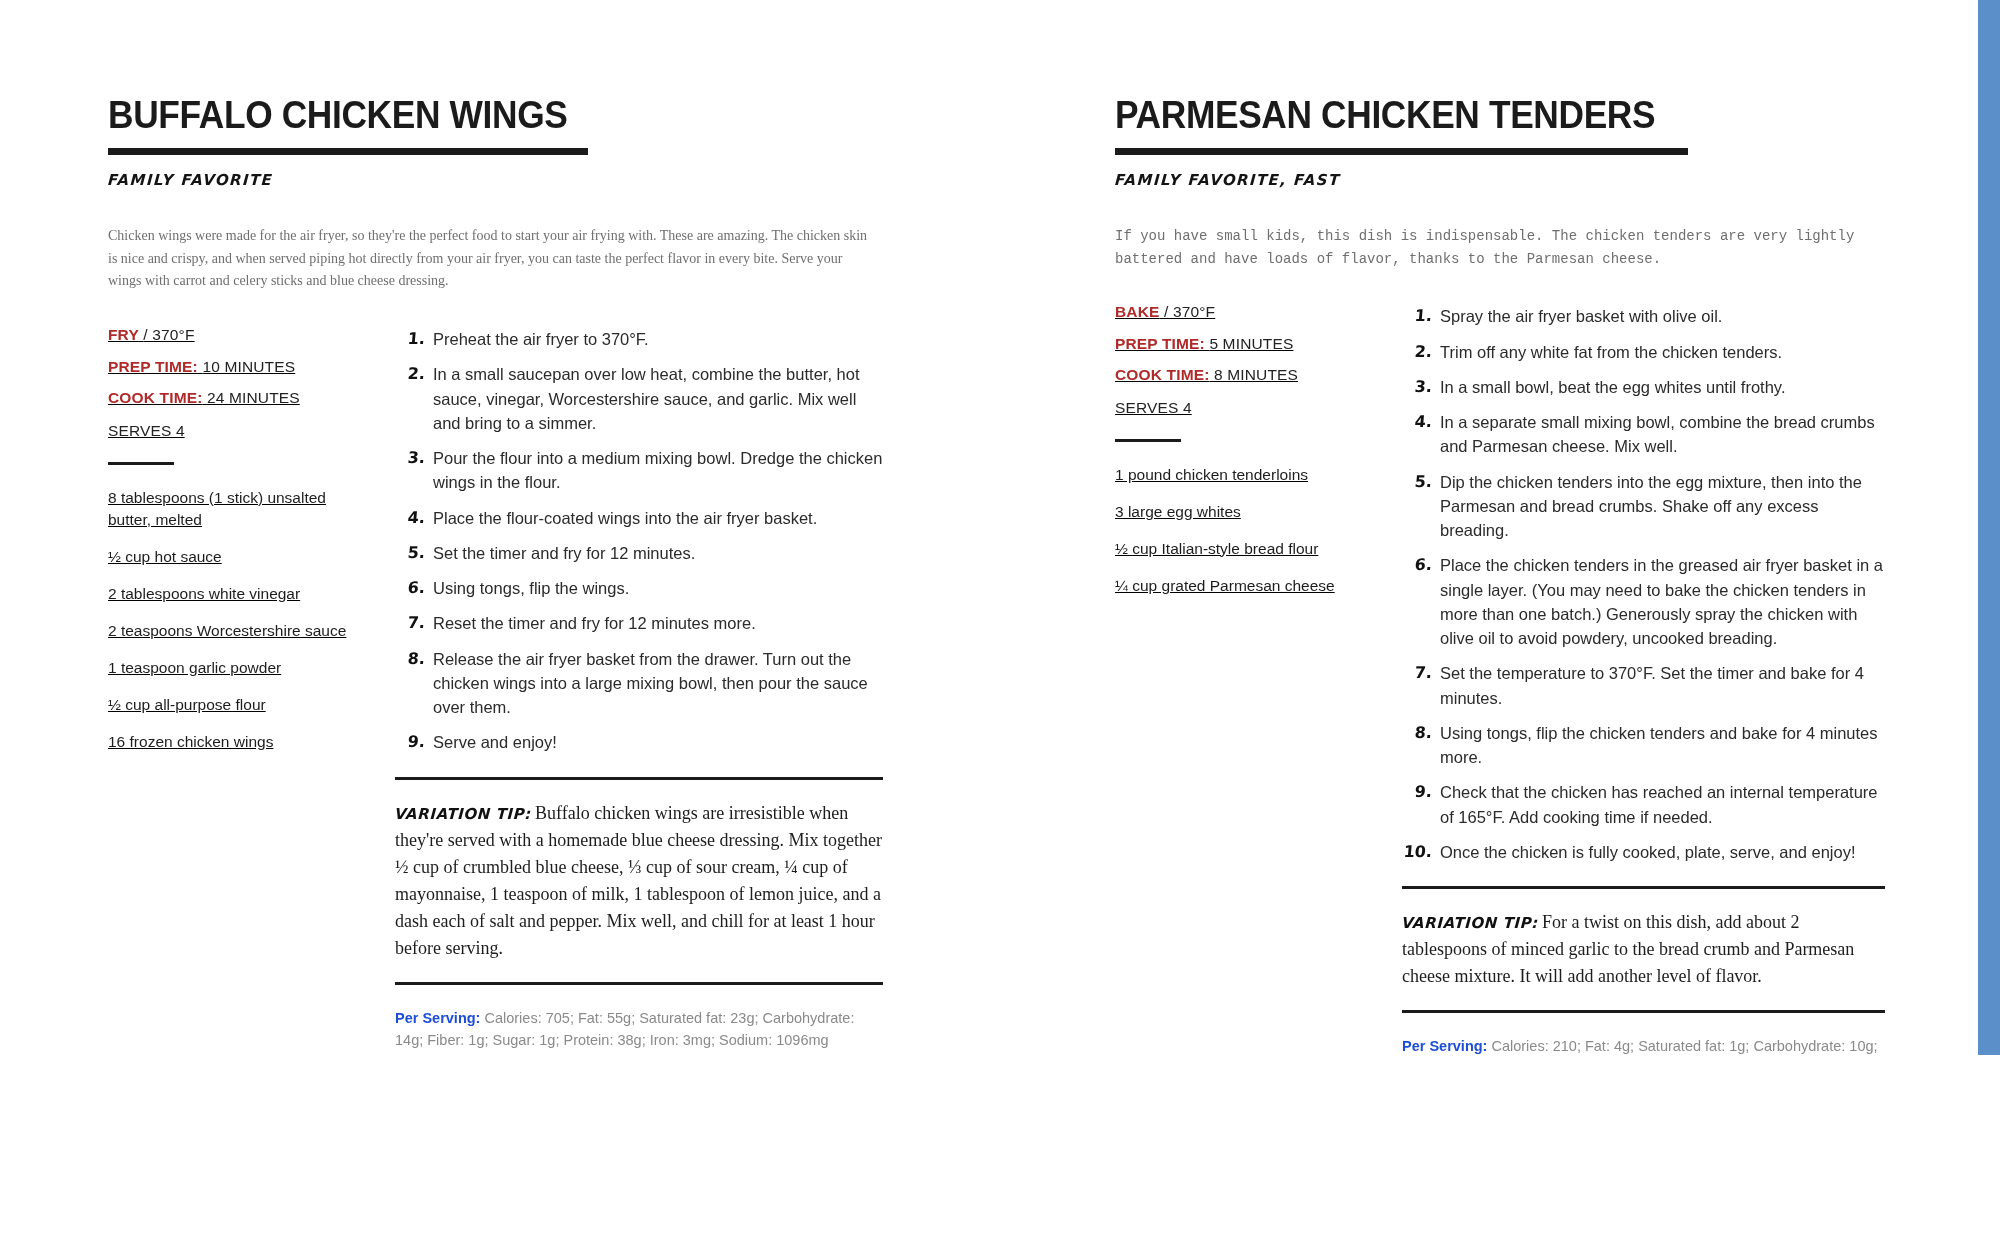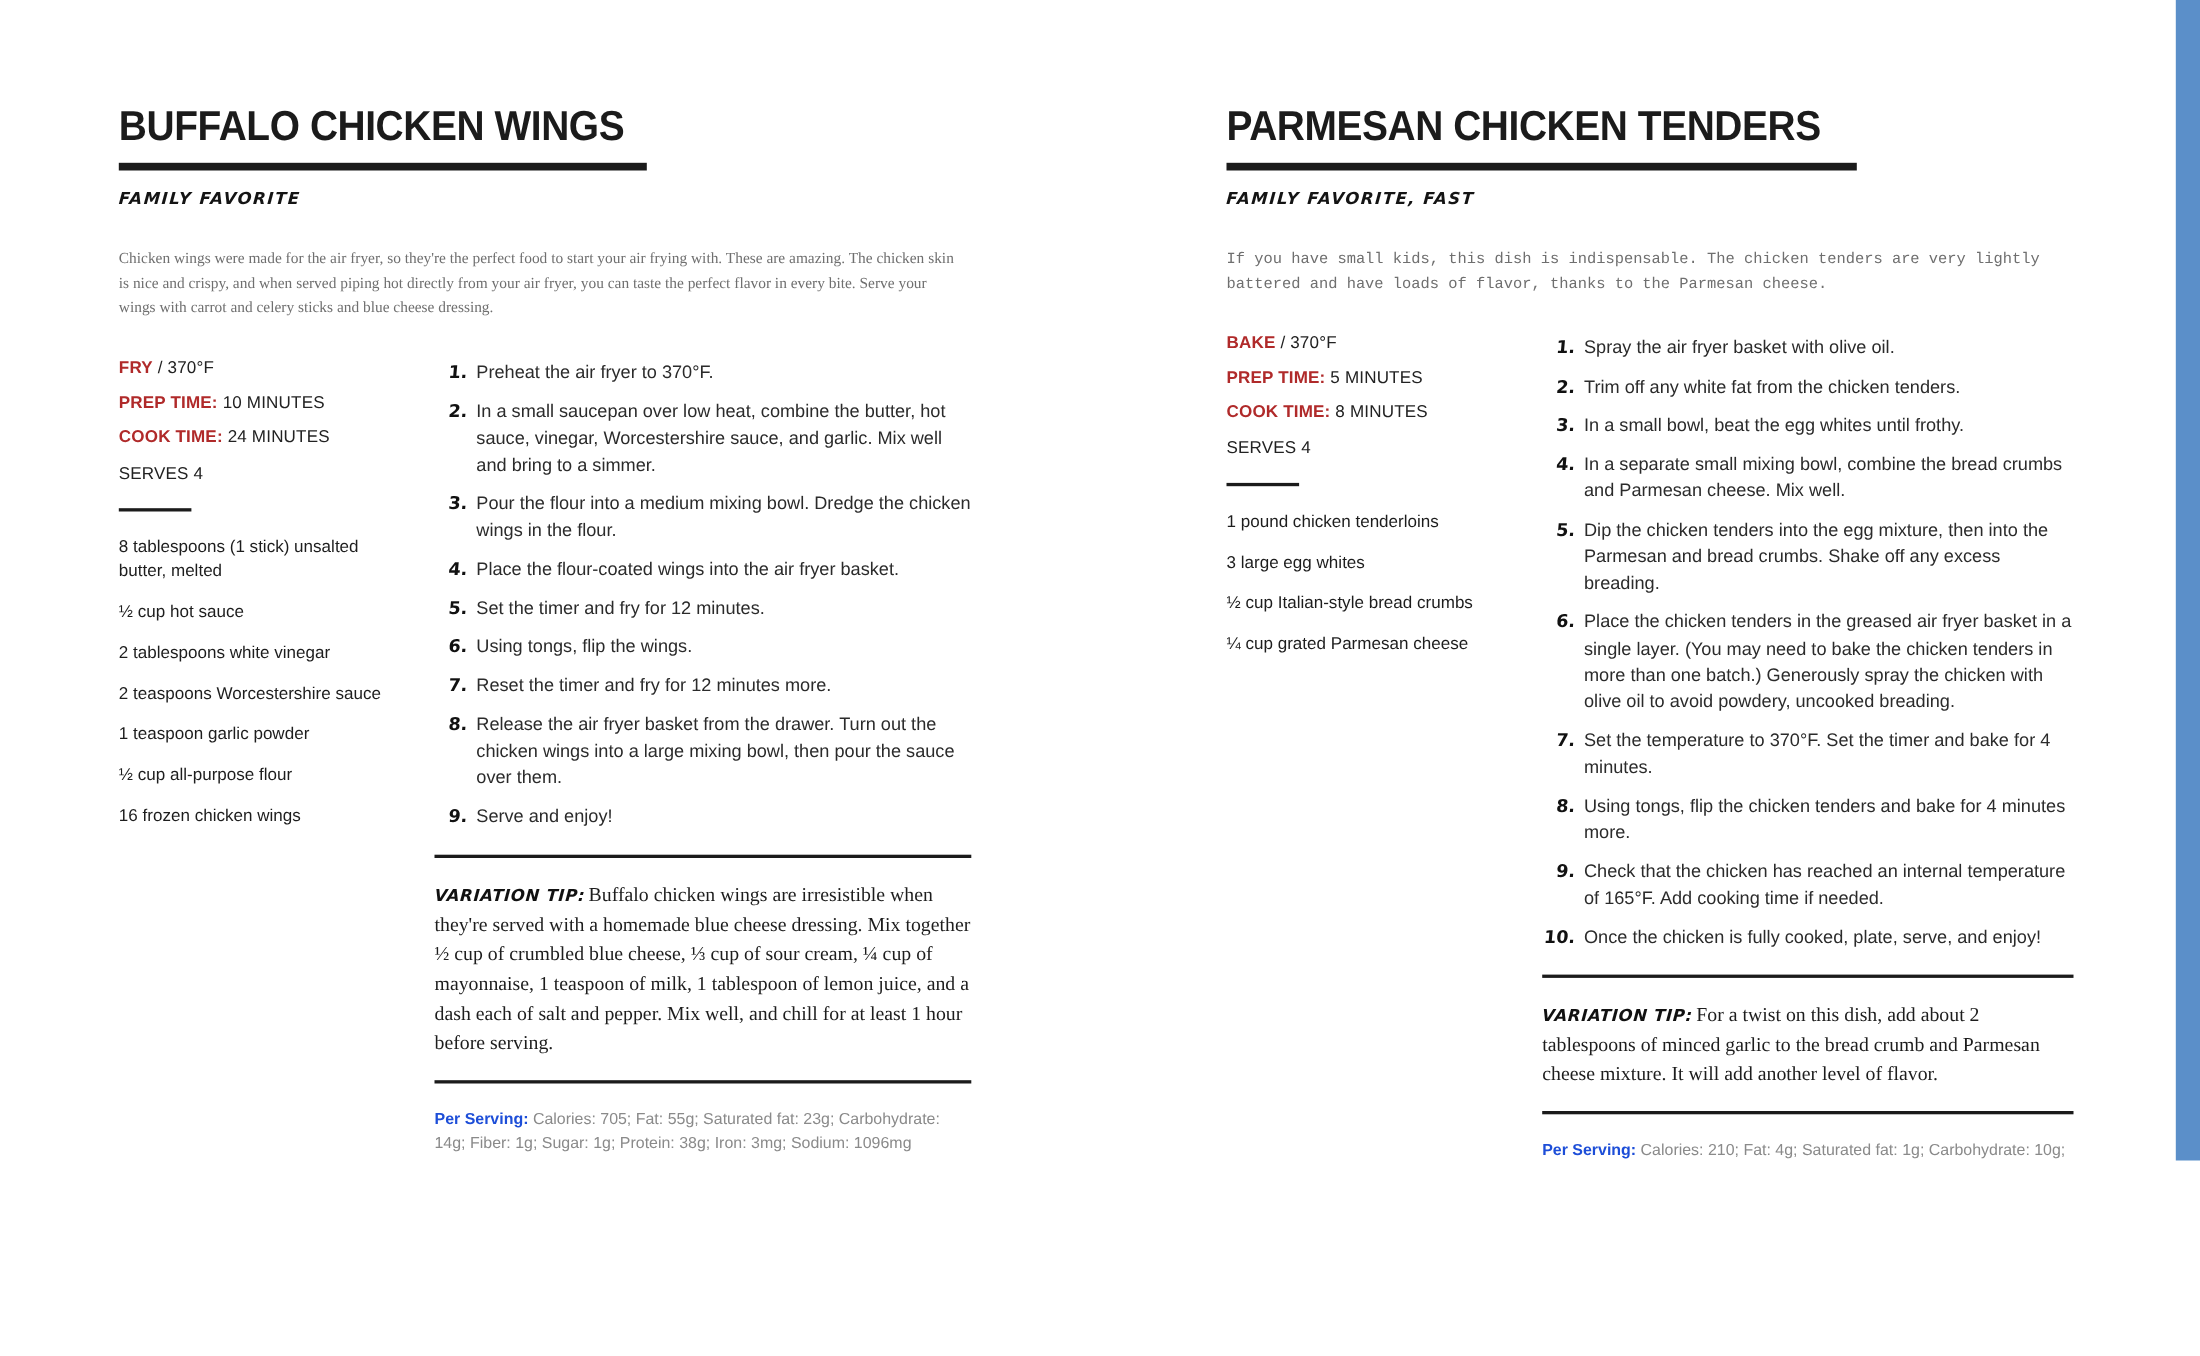--- a/index.html
+++ b/index.html
@@ -84,21 +84,21 @@
     color: #6f6f6f;
   }
   #page-left .intro  { width: 760px; }
   #page-right .intro { width: 755px; font-family: Liberation Mono, monospace; }
 
   
   .body-cols {
     position: relative;
     margin-top: 34px;
   }
-  .col-left  { position: absolute; top: 0; left: 0; }
+  .col-left  { position: absolute; top: 0; left: 0; text-decoration: underline; }
   .col-right { position: absolute; top: 0; }
   #page-left  .col-left  { width: 250px; }
   #page-left  .col-right { left: 287px; width: 488px; }
   #page-right .col-left  { width: 250px; }
   #page-right .col-right { left: 287px; width: 483px; }
 
   .meta-line {
     font-family: "Liberation Sans", sans-serif;
     font-size: 15.5px;
     line-height: 1.0;
@@ -343,21 +343,21 @@
             <span class="meta-key">COOK TIME:</span>
             <span>8 MINUTES</span>
           </div>
           <div class="meta-serves">SERVES 4</div>
 
           <div class="ing-rule"></div>
 
           <div>
             <div class="ing-item">1 pound chicken tenderloins</div>
             <div class="ing-item">3 large egg whites</div>
-            <div class="ing-item">½ cup Italian-style bread crumbs</div>
+            <div class="ing-item">½ cup Italian-style bread flour</div>
             <div class="ing-item">¼ cup grated Parmesan cheese</div>
           </div>
         </div>
 
         <div class="col-right">
           <div>
             <div class="step">
               <span class="step-num">1.</span>
               <span>Spray the air fryer basket with olive oil.</span>
             </div>

